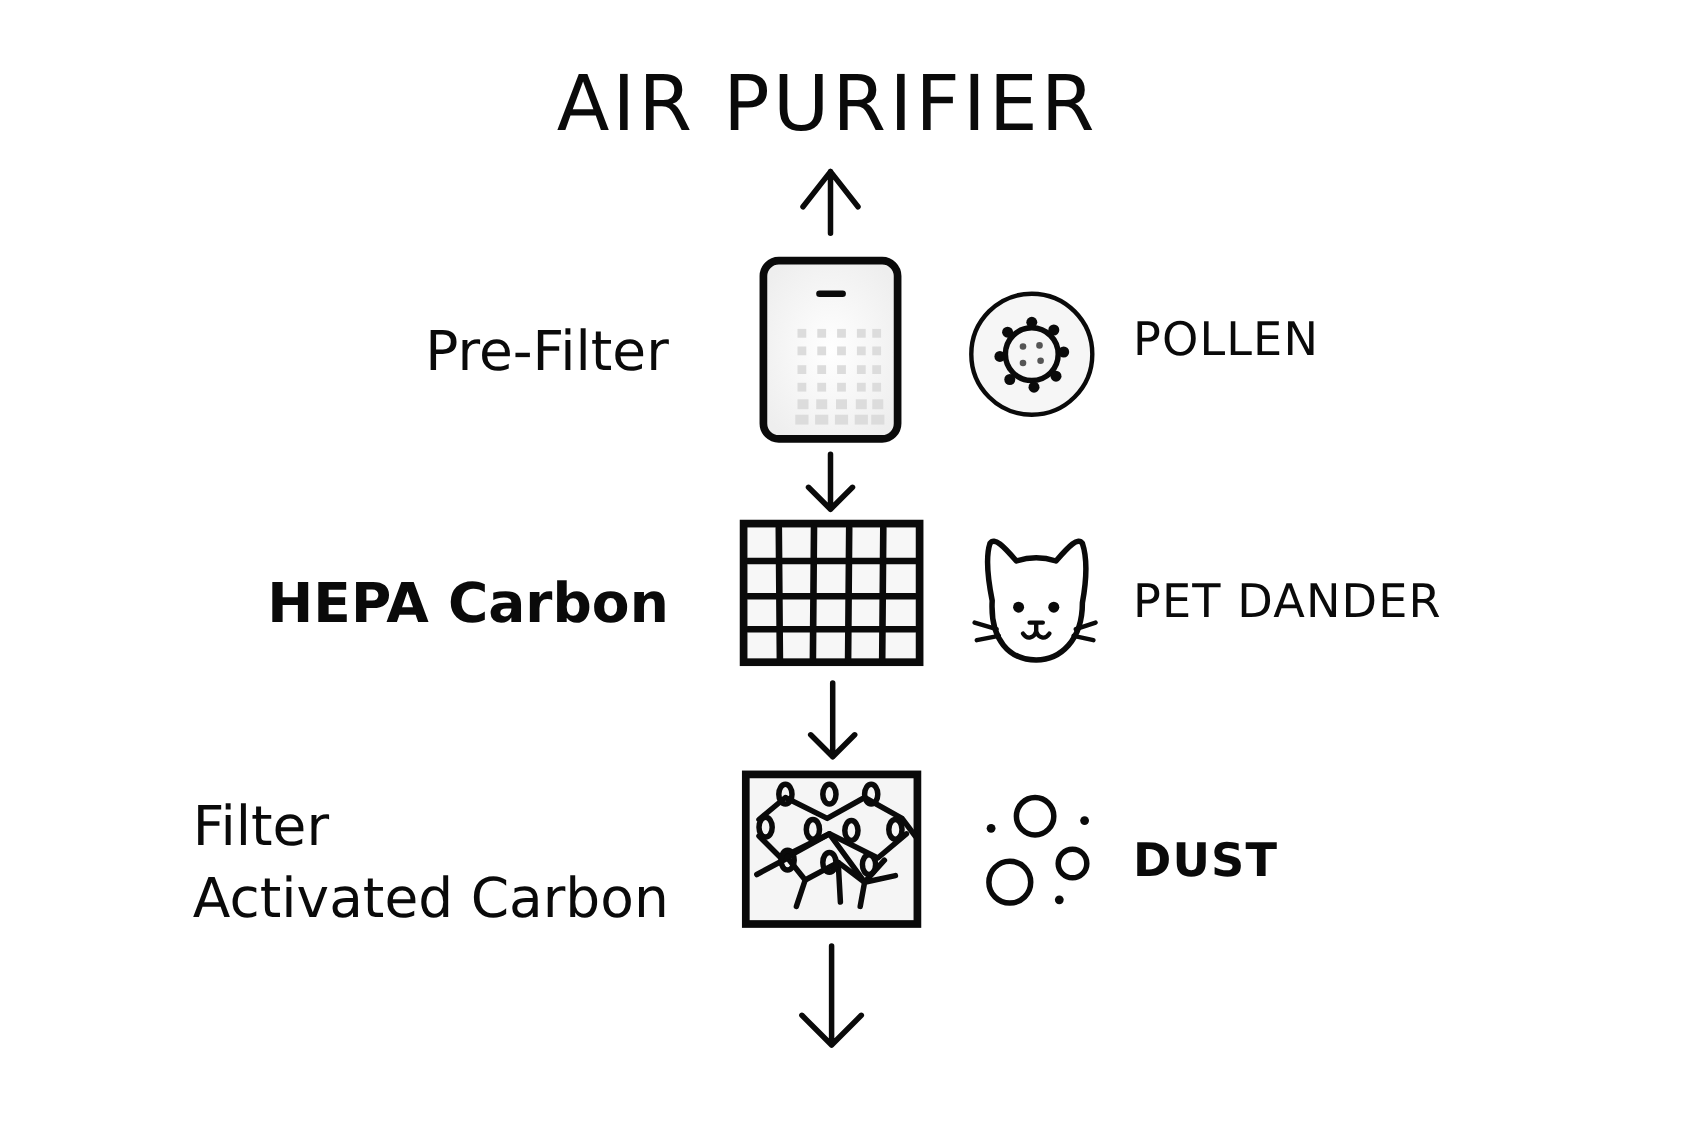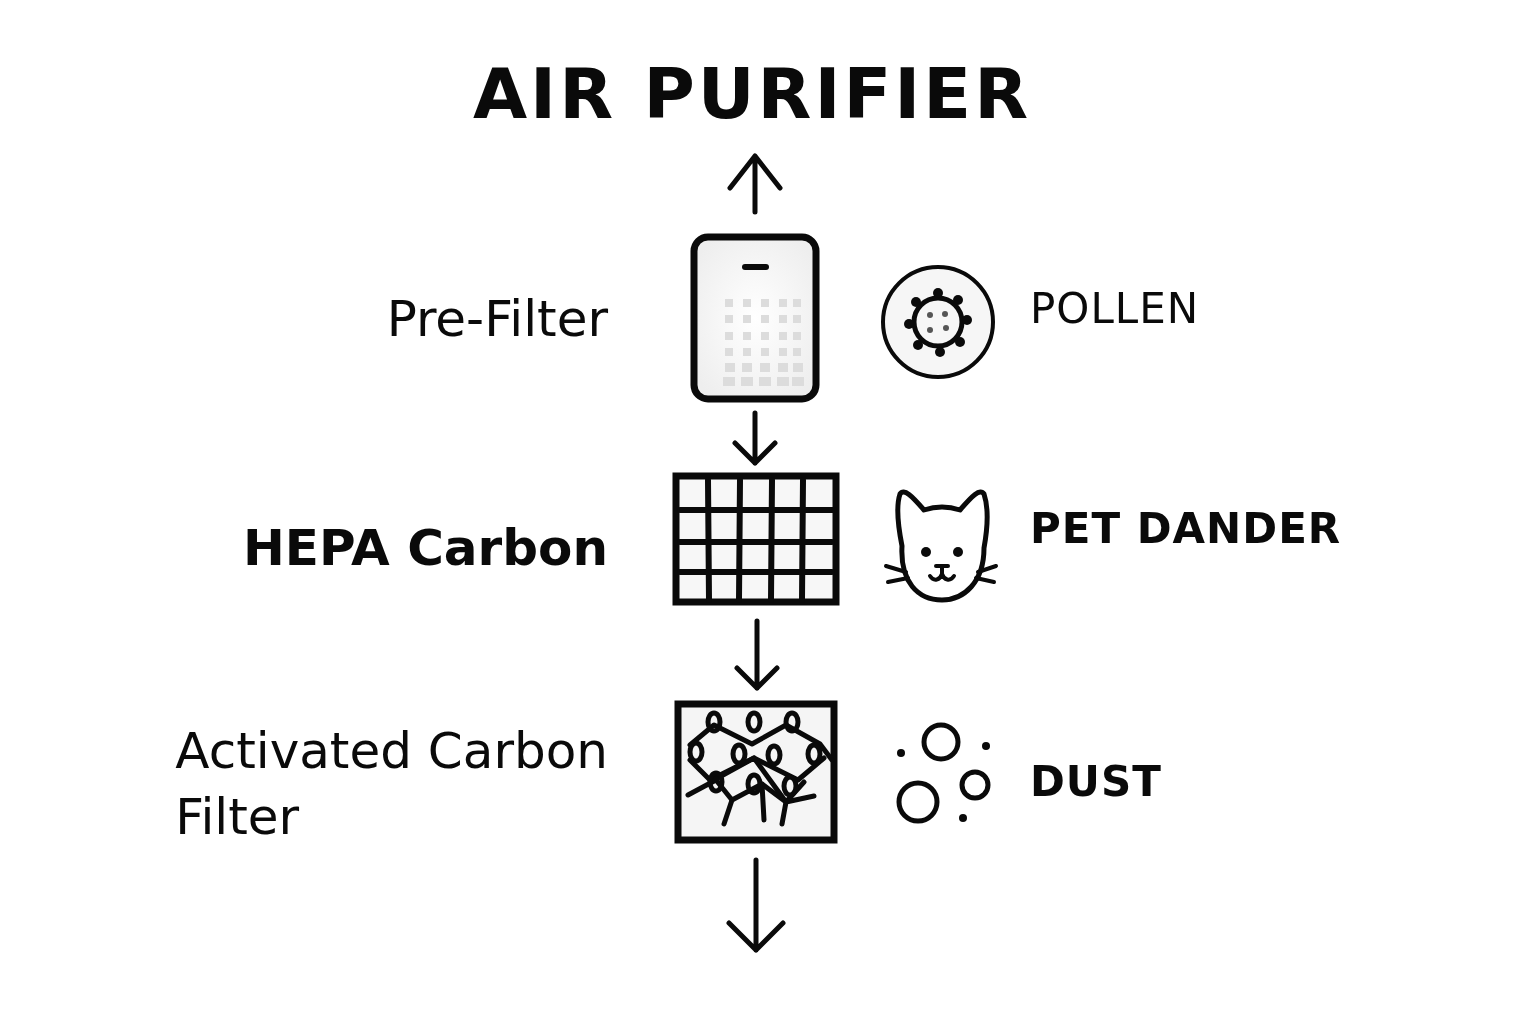--- a/index.html
+++ b/index.html
@@ -1,18 +1,18 @@
 <!DOCTYPE html>
 <html><head>
 <meta charset="utf-8">
 <style>
   html, body { margin: 0; padding: 0; background: #ffffff; }
   body { width: 1536px; height: 1024px; position: relative; overflow: hidden; font-family: "DejaVu Sans", "Liberation Sans", sans-serif; color: #0a0a0a; }
   .abs { position: absolute; }
-  .title { left: 0; width: 1504px; top: 52px; text-align: center; font-size: 70px; font-weight: bold; letter-spacing: 3px; line-height: 84px; }
+  .title { left: 0; width: 1504px; top: 52px; text-align: center; font-size: 70px; font-weight: normal; letter-spacing: 3px; line-height: 84px; }
   .label-left { right: 928px; font-size: 50px; line-height: 66px; white-space: nowrap; }
   .label-right { left: 1030px; font-size: 42px; line-height: 52px; letter-spacing: 1px; white-space: nowrap; }
   .bold { font-weight: bold; }
   svg { position: absolute; overflow: visible; }
 </style>
 </head>
 <body>
 
 <div class="abs title">AIR PURIFIER</div>
 
@@ -108,21 +108,21 @@
 
 <div class="abs label-left bold" style="top:515px;">HEPA Carbon</div>
 
 <svg style="left:884px;top:486px;" width="115" height="118" viewBox="0 0 115 118">
   <path d="M18 60 C14 40 12 20 16 8 C20 2 28 10 40 24 C52 20 64 20 76 24 C88 10 96 2 100 8 C104 20 104 40 100 62 C100 96 80 114 58 114 C34 114 16 96 18 60 Z" fill="none" stroke="#0a0a0a" stroke-width="5" stroke-linejoin="round"></path>
   <circle cx="42" cy="66" r="5" fill="#0a0a0a"></circle>
     <circle cx="74" cy="66" r="5" fill="#0a0a0a"></circle>
   <path d="M52 80 L64 80 M58 80 L58 88 M46 90 C50 96 56 94 58 88 C60 94 66 96 70 90" fill="none" stroke="#0a0a0a" stroke-width="4" stroke-linecap="round"></path>
   <path d="M2 80 L22 86 M4 96 L24 92 M112 80 L94 86 M110 96 L92 92" fill="none" stroke="#0a0a0a" stroke-width="4" stroke-linecap="round"></path>
 </svg>
-<div class="abs label-right" style="top:503px;font-weight:bold;">PET DANDER</div>
+<div class="abs label-right" style="top:521px;">PET DANDER</div>
 
 <svg style="left:732px;top:618px;" width="50" height="74" viewBox="0 0 50 74">
   <path d="M25 3 L25 70 M5 50 L25 70 L45 50" fill="none" stroke="#0a0a0a" stroke-width="5" stroke-linecap="round" stroke-linejoin="round"></path>
 </svg>
 
 <svg style="left:674px;top:700px;" width="164" height="144" viewBox="0 0 164 144">
   <rect x="4" y="4" width="156" height="136" fill="#f5f5f5" stroke="#0a0a0a" stroke-width="7"></rect>
   <g fill="none" stroke="#0a0a0a" stroke-width="5" stroke-linecap="round" stroke-linejoin="round">
     <path d="M16 45 L40 25 L78 44 L112 25 L146 44 L158 60"></path>
     <path d="M16 60 L36 80 L80 58 L124 80 L150 58"></path>
@@ -136,22 +136,22 @@
       <ellipse cx="65" cy="54" rx="6" ry="9"></ellipse>
       <ellipse cx="100" cy="55" rx="6" ry="9"></ellipse>
       <ellipse cx="140" cy="54" rx="6" ry="9"></ellipse>
     <ellipse cx="42" cy="82" rx="6" ry="9"></ellipse>
       <ellipse cx="80" cy="84" rx="6" ry="9"></ellipse>
       <ellipse cx="116" cy="86" rx="6" ry="9"></ellipse>
   </g>
 </svg>
 
 <div class="abs label-left" style="top:718px;line-height:66px;">
+  <div>Filter</div>
   <div>Activated Carbon</div>
-  <div>Filter</div>
 </div>
 
 <svg style="left:890px;top:718px;" width="110" height="112" viewBox="0 0 110 112">
   <circle cx="51" cy="24" r="17" fill="none" stroke="#0a0a0a" stroke-width="5"></circle>
   <circle cx="28" cy="84" r="19" fill="none" stroke="#0a0a0a" stroke-width="5"></circle>
   <circle cx="85" cy="67" r="13" fill="none" stroke="#0a0a0a" stroke-width="5"></circle>
   <circle cx="11" cy="35" r="4" fill="#0a0a0a"></circle>
     <circle cx="96" cy="28" r="4" fill="#0a0a0a"></circle>
     <circle cx="73" cy="100" r="4" fill="#0a0a0a"></circle>
 </svg>

